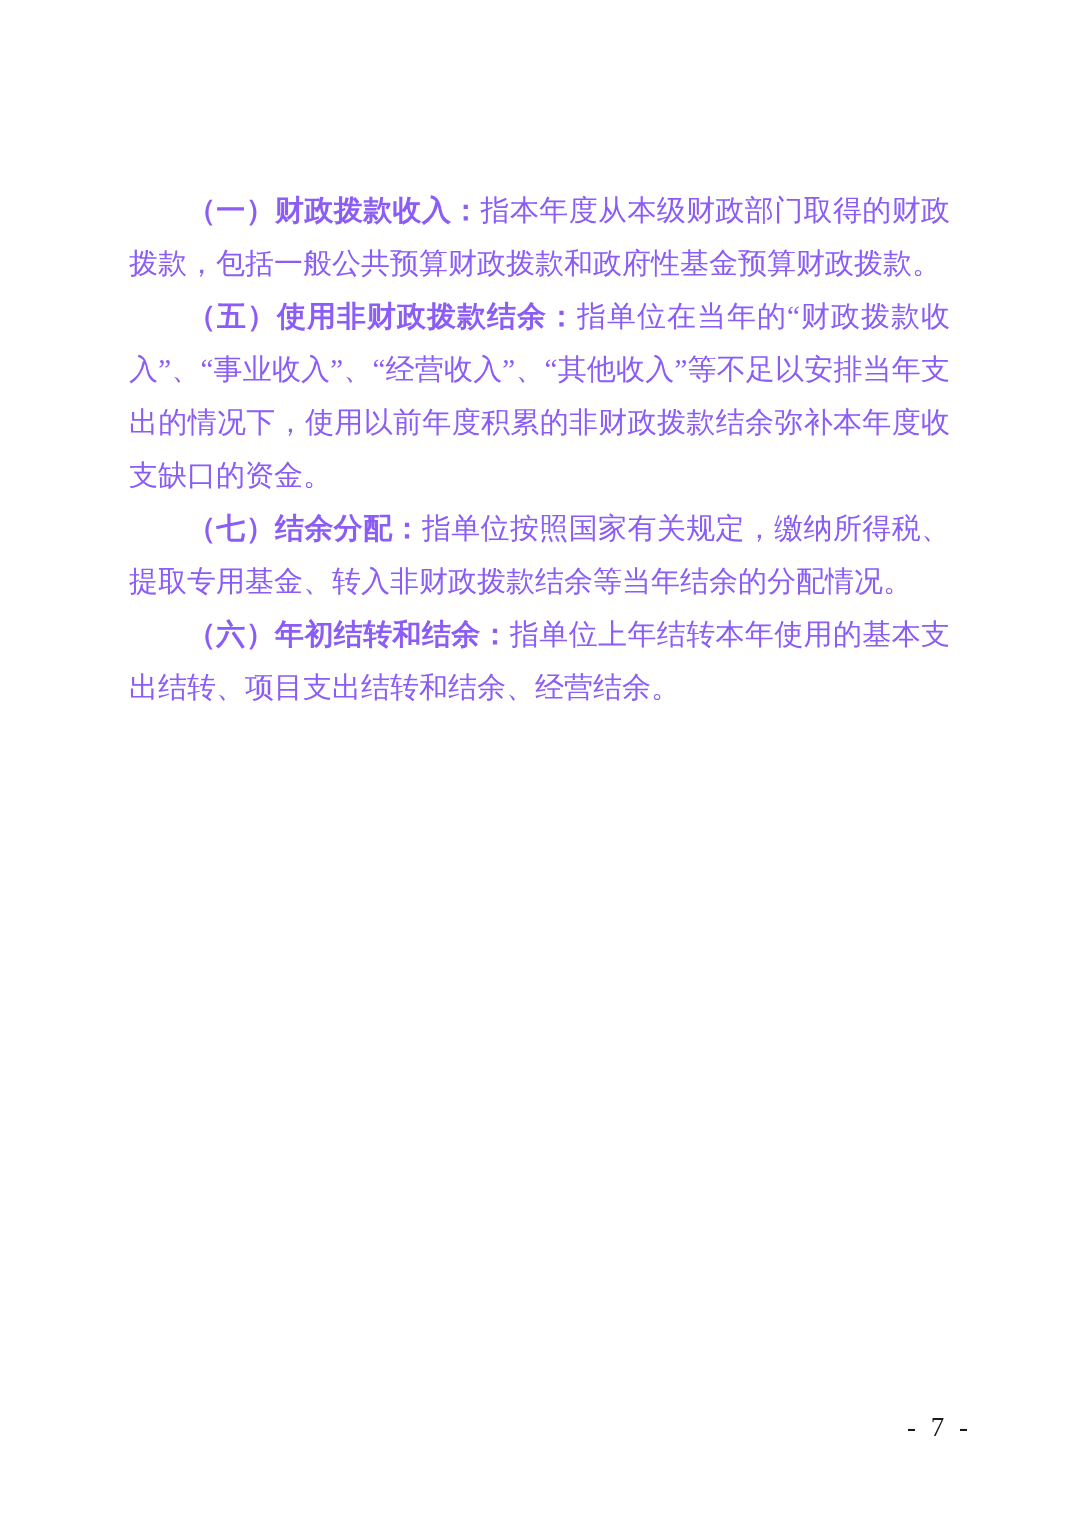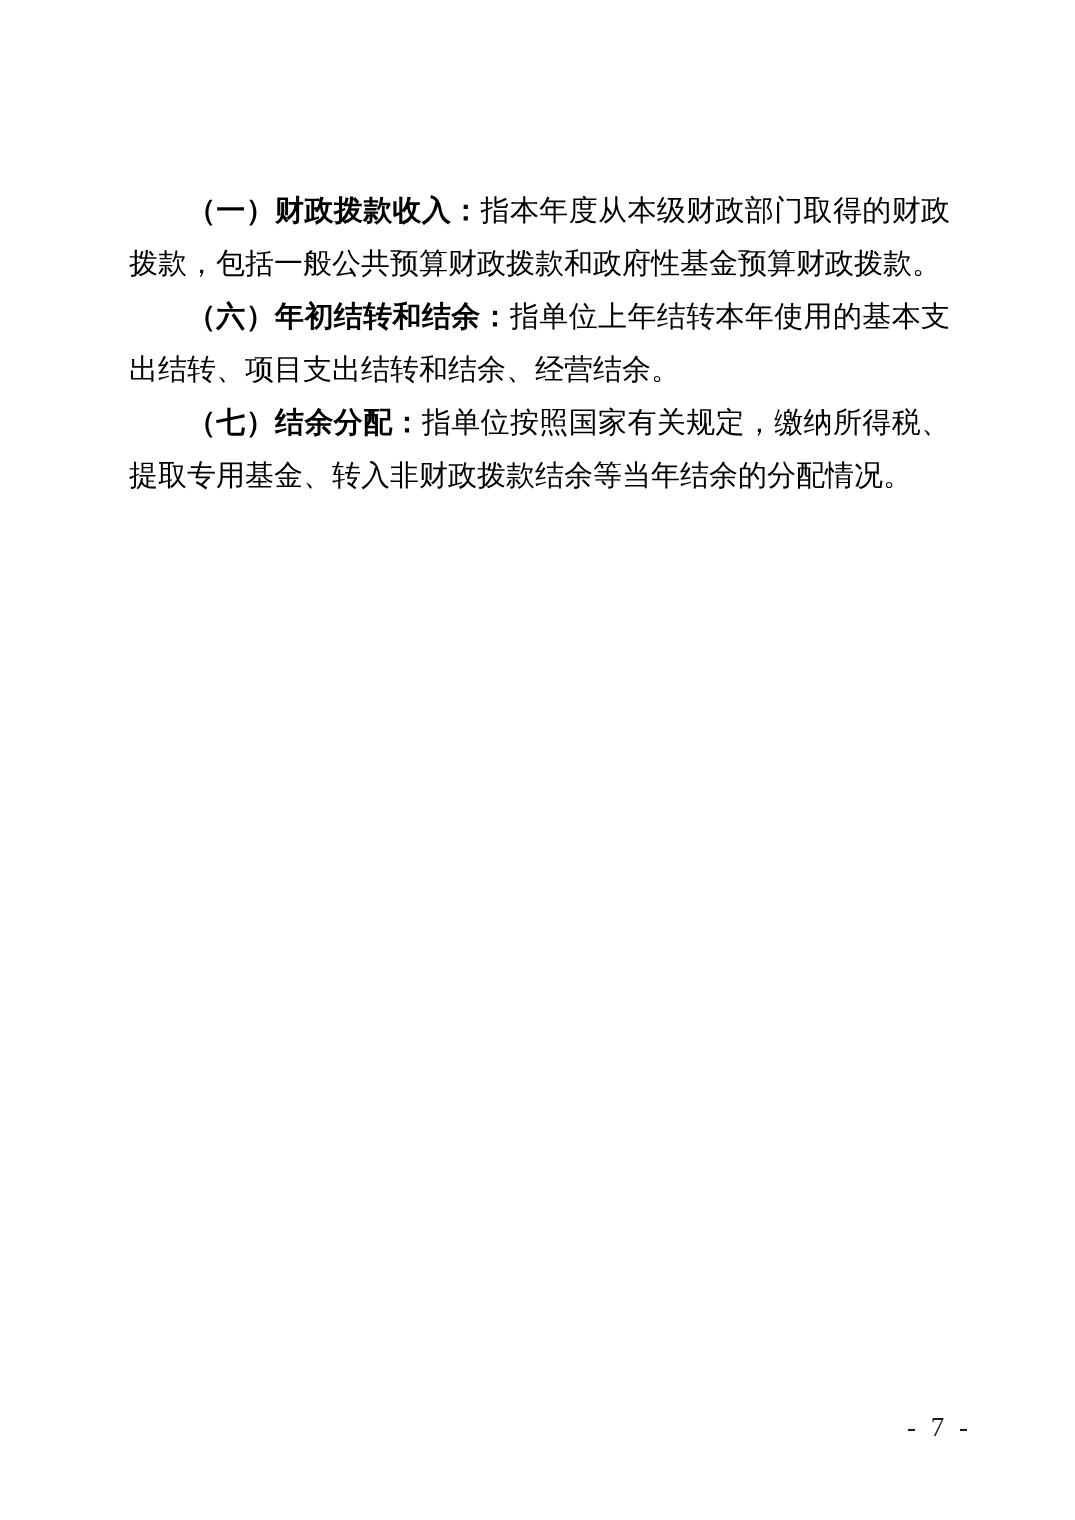--- a/index.html
+++ b/index.html
@@ -23,21 +23,21 @@
   }
   .doc-content p.para {
     margin: 0;
     padding: 0;
     font-size: 29px;
     line-height: 53px;
     text-align: justify;
     text-justify: inter-character;
     text-indent: 2em;
     word-break: break-all;
-    color: #000000;
+    color: #8b5cf6;
   }
   .doc-content p.para .lead {
     font-weight: 700;
   }
   .page-number {
     position: absolute;
     top: 1412px;
     right: 103px;
     font-size: 27px;
     letter-spacing: 4px;
@@ -47,19 +47,20 @@
 </style>
 </head>
 <body>
 
 <main class="doc-content">
   <p class="para"><span class="lead">（一）财政拨款收入：</span><span>指本年度从本级财政部门取得的财政拨款，包括一般公共预算财政拨款和政府性基金预算财政拨款。</span></p>
 
 
 
 
+  <p class="para"><span class="lead">（五）使用非财政拨款结余：</span><span>指单位在当年的“财政拨款收入”、“事业收入”、“经营收入”、“其他收入”等不足以安排当年支出的情况下，使用以前年度积累的非财政拨款结余弥补本年度收支缺口的资金。</span></p>
+
+  <p class="para"><span class="lead">（七）结余分配：</span><span>指单位按照国家有关规定，缴纳所得税、提取专用基金、转入非财政拨款结余等当年结余的分配情况。</span></p>
 
   <p class="para"><span class="lead">（六）年初结转和结余：</span><span>指单位上年结转本年使用的基本支出结转、项目支出结转和结余、经营结余。</span></p>
-
-  <p class="para"><span class="lead">（七）结余分配：</span><span>指单位按照国家有关规定，缴纳所得税、提取专用基金、转入非财政拨款结余等当年结余的分配情况。</span></p>
 </main>
 
 <div class="page-number">- 7 -</div>
 
 </body></html>

